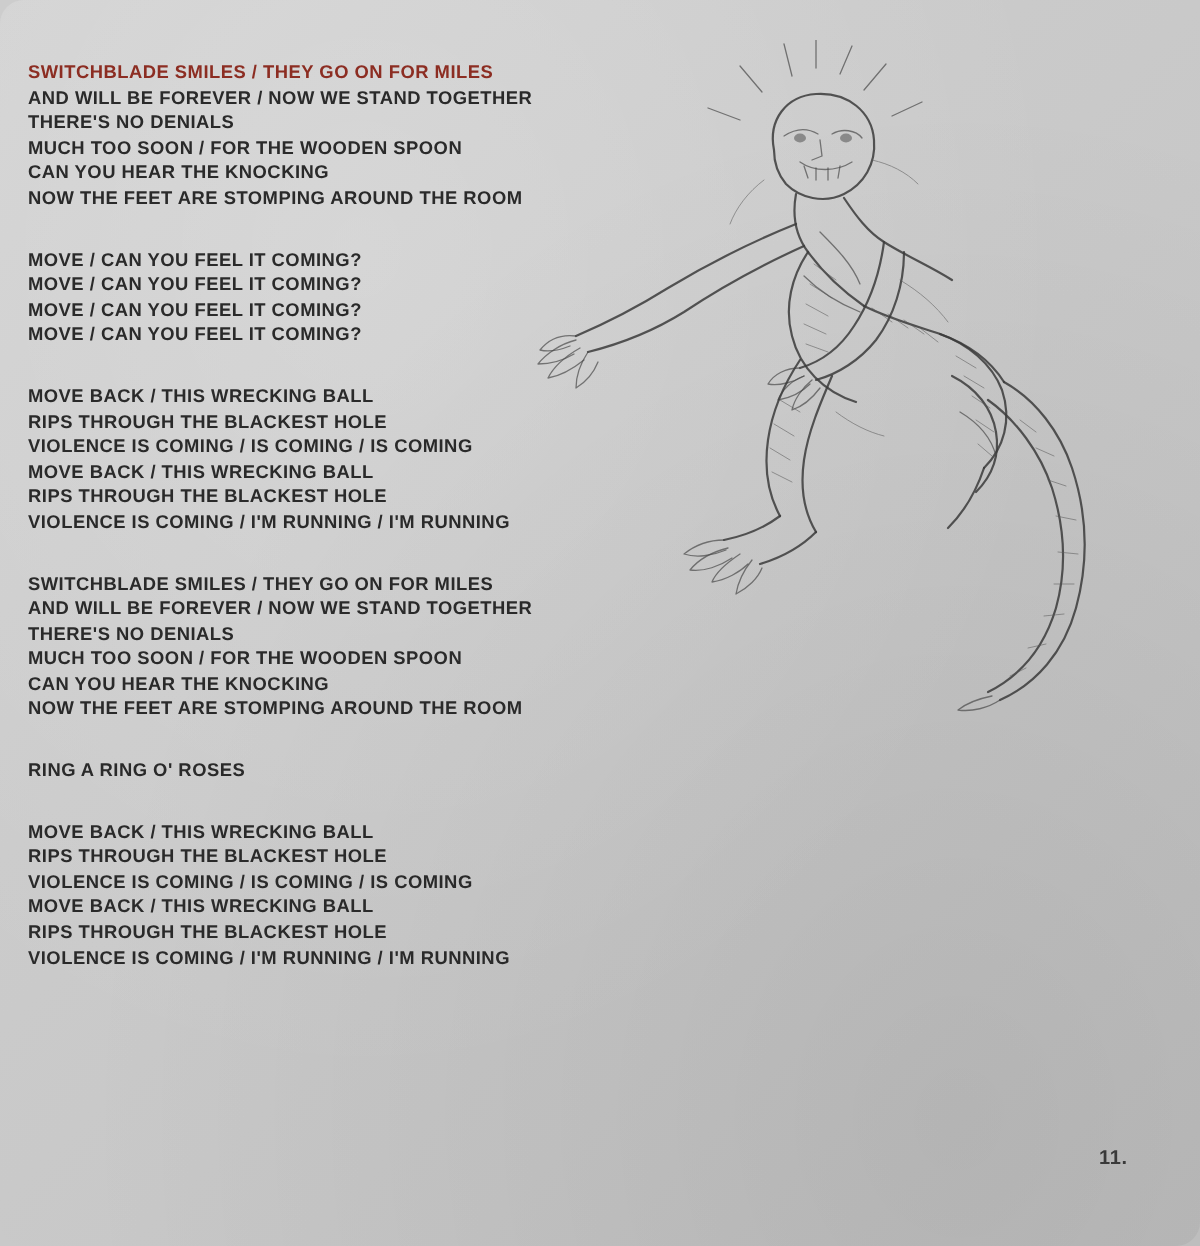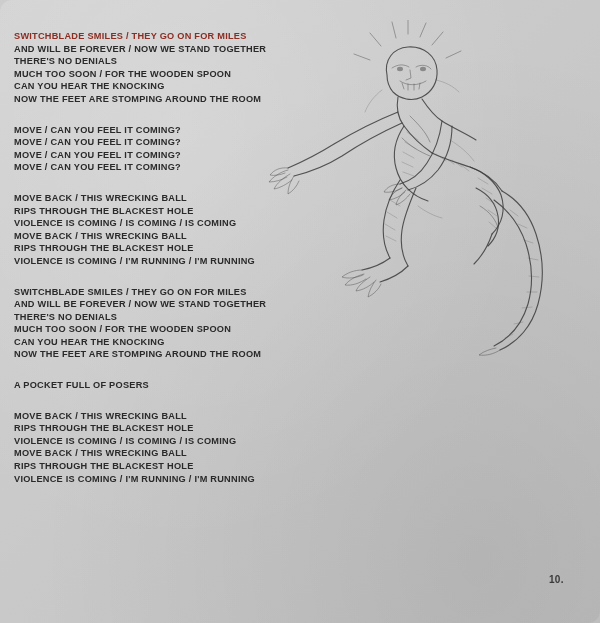--- a/index.html
+++ b/index.html
@@ -130,21 +130,21 @@
       </div>
       <div class="stanza">
         <div class="line">SWITCHBLADE SMILES / THEY GO ON FOR MILES</div>
         <div class="line">AND WILL BE FOREVER / NOW WE STAND TOGETHER</div>
         <div class="line">THERE'S NO DENIALS</div>
         <div class="line">MUCH TOO SOON / FOR THE WOODEN SPOON</div>
         <div class="line">CAN YOU HEAR THE KNOCKING</div>
         <div class="line">NOW THE FEET ARE STOMPING AROUND THE ROOM</div>
       </div>
       <div class="stanza">
-        <div class="line">A POCKET FULL OF POSERS</div>
+        <div class="line">RING A RING O' ROSES</div>
       </div>
       <div class="stanza">
         <div class="line">MOVE BACK / THIS WRECKING BALL</div>
         <div class="line">RIPS THROUGH THE BLACKEST HOLE</div>
         <div class="line">VIOLENCE IS COMING / IS COMING / IS COMING</div>
         <div class="line">MOVE BACK / THIS WRECKING BALL</div>
         <div class="line">RIPS THROUGH THE BLACKEST HOLE</div>
         <div class="line">VIOLENCE IS COMING / I'M RUNNING / I'M RUNNING</div>
       </div>
     </div>
@@ -230,14 +230,14 @@
 
       <g class="sk-hatch">
         <path d="M186 60 C195 62 203 66 209 72"></path>
         <path d="M132 70 C124 76 118 84 115 92"></path>
         <path d="M200 120 C210 126 218 133 224 141"></path>
         <path d="M168 186 C176 192 184 196 192 198"></path>
       </g>
     </svg>
   </div>
 
-  <div id="page-number">10.</div>
+  <div id="page-number">11.</div>
 </div>
 
 </body></html>

